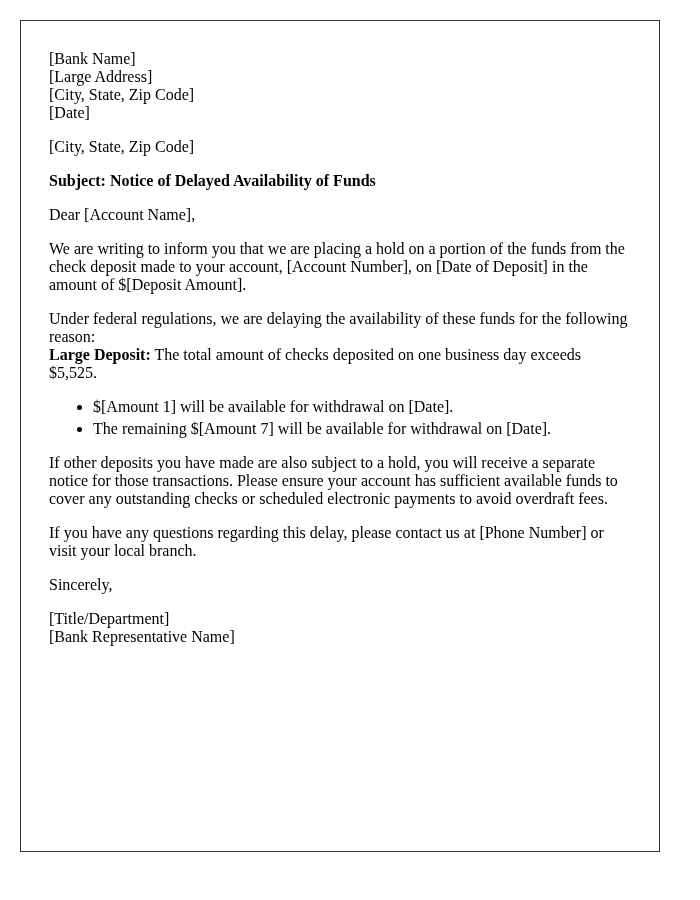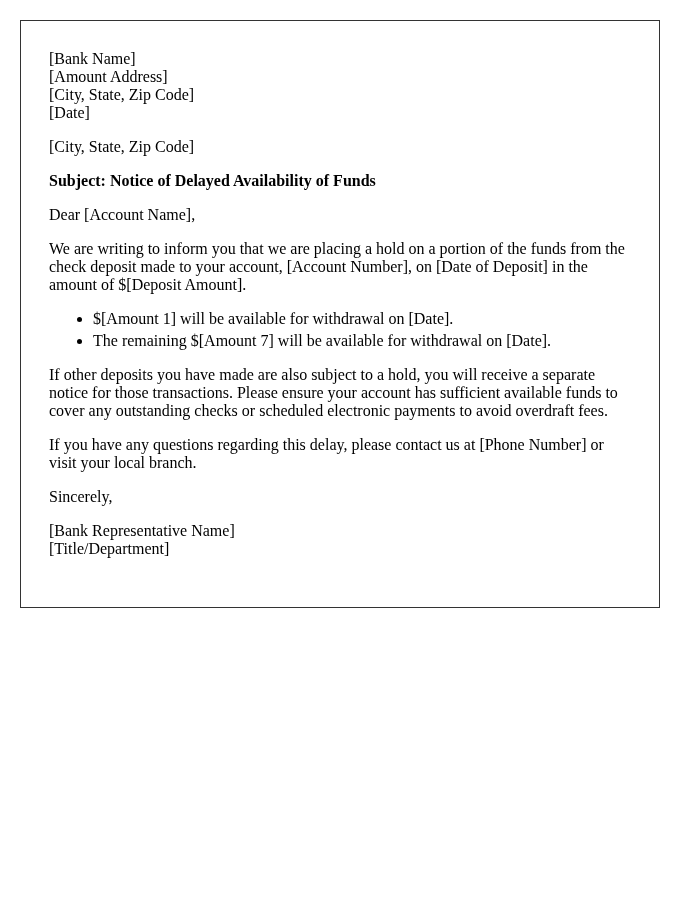--- a/index.html
+++ b/index.html
@@ -13,21 +13,21 @@
       font-family: "Liberation Serif", serif;
       font-size: 16px;
       line-height: 18px;
       color: #000000;
     }
     .letter {
       position: absolute;
       left: 20px;
       top: 20px;
       width: 640px;
-      height: 588px;
+      height: 832px;
       border: 1px solid #333333;
       box-sizing: border-box;
       padding: 29px 28px 0 28px;
     }
     .block { margin: 0 0 16px 0; }
     .line { display: block; }
     .bold { font-weight: bold; margin-top: 14px; }
     p { margin: 0 0 16px 0; }
     ul {
       margin: 0 0 16px 0;
@@ -35,46 +35,50 @@
     }
     ul li { margin: 4px; }
   </style>
 </head>
 <body>
 
 <div class="letter">
 
   <div class="block">
     <span class="line">[Bank Name]</span>
-    <span class="line">[Amount Address]</span>
+    <span class="line">[Large Address]</span>
     <span class="line">[City, State, Zip Code]</span>
     <span class="line">[Date]</span>
   </div>
 
   <div class="block">
     <span class="line">[City, State, Zip Code]</span>
   </div>
 
   <p class="bold">Subject: Notice of Delayed Availability of Funds</p>
 
   <p>Dear [Account Name],</p>
 
   <p>We are writing to inform you that we are placing a hold on a portion of the funds from the check deposit made to your account, [Account Number], on [Date of Deposit] in the amount of $[Deposit Amount].</p>
 
+  <p>
+    <span class="line">Under federal regulations, we are delaying the availability of these funds for the following reason:</span>
+    <span><b>Large Deposit:</b><span> The total amount of checks deposited on one business day exceeds $5,525.</span></span>
+  </p>
 
 
   <ul>
     <li>$[Amount 1] will be available for withdrawal on [Date].</li>
     <li>The remaining $[Amount 7] will be available for withdrawal on [Date].</li>
   </ul>
 
   <p>If other deposits you have made are also subject to a hold, you will receive a separate notice for those transactions. Please ensure your account has sufficient available funds to cover any outstanding checks or scheduled electronic payments to avoid overdraft fees.</p>
 
   <p>If you have any questions regarding this delay, please contact us at [Phone Number] or visit your local branch.</p>
 
   <p>Sincerely,</p>
 
   <div class="block">
+    <span class="line">[Title/Department]</span>
     <span class="line">[Bank Representative Name]</span>
-    <span class="line">[Title/Department]</span>
   </div>
 
 </div>
 
 </body></html>

